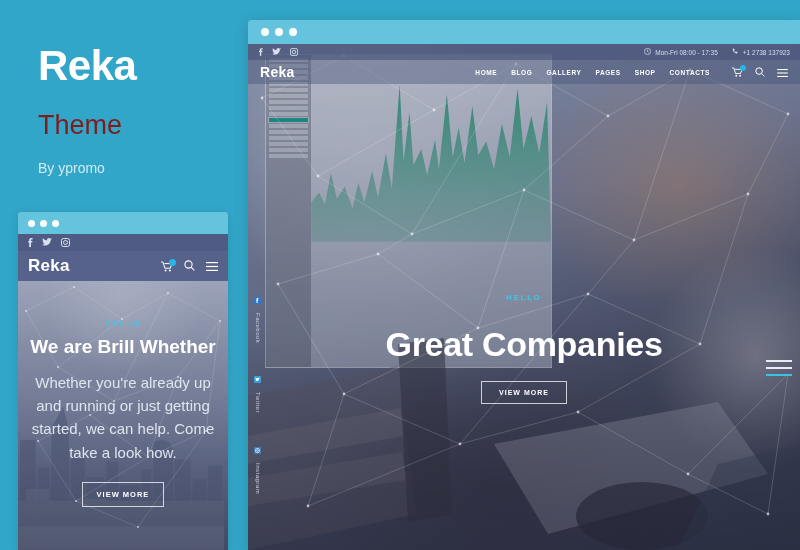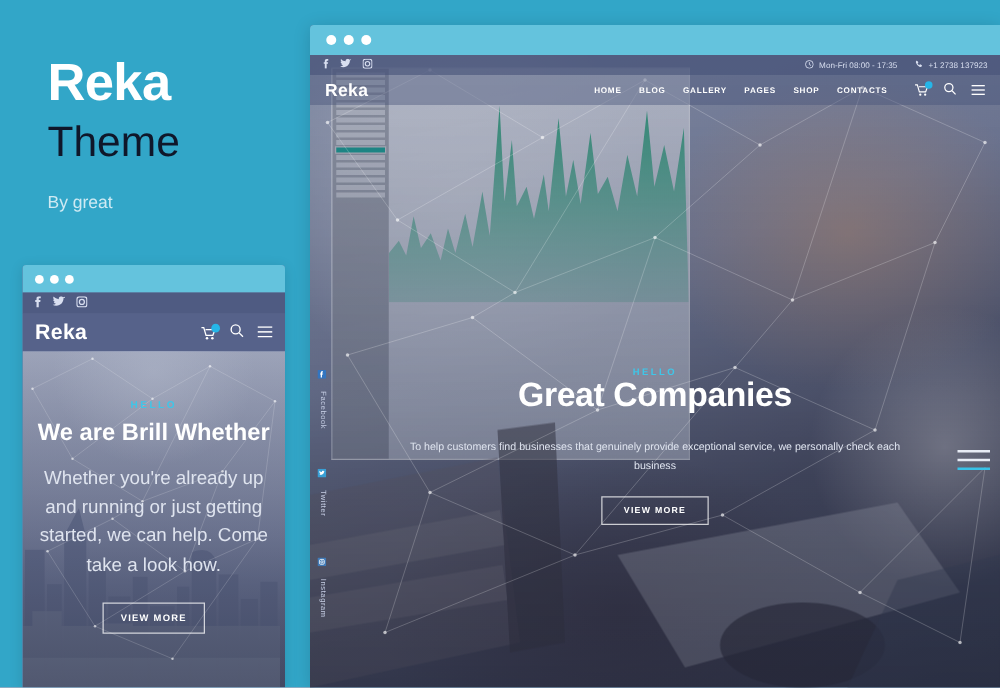--- a/index.html
+++ b/index.html
@@ -22,25 +22,25 @@
     width: 200px;
   }
   #brand .title {
     font-size: 42px;
     font-weight: 700;
     color: #ffffff;
     line-height: 1.05;
     letter-spacing: -0.5px;
   }
   #brand .subtitle {
-    font-size: 34px;
+    font-size: 27px;
     font-weight: 300;
-    color: #0f172a;
+    color: #7f1d1d;
     line-height: 1.3;
-    margin-top: 4px;
+    margin-top: 20px;
   }
   #brand .byline {
     font-size: 14px;
     font-weight: 400;
     color: #cfeaf3;
     margin-top: 17px;
   }
 
   
   .chrome-bar {
@@ -277,38 +277,38 @@
   #desktop .topbar .contact { gap: 14px; }
   #desktop .tb-item { gap: 4px; }
   #desktop .navband { height: 24px; padding: 0 12px; background: rgba(70,82,120,0.42); }
   #desktop .logo { font-size: 14px; }
   #desktop .navlinks { gap: 14px; }
   #desktop .navlink { font-size: 6.5px; letter-spacing: 0.6px; }
   #desktop .navicons { gap: 12px; margin-left: 22px; }
   #desktop .hero { height: 466px; }
   #desktop .hero-content { padding: 249px 70px 0; }
   #desktop .hero-eyebrow { font-size: 7.5px; }
-  #desktop .hero-title { font-size: 27px; margin-top: 0; letter-spacing: -0.3px; }
+  #desktop .hero-title { font-size: 34px; margin-top: 24px; letter-spacing: -0.3px; }
   #desktop .hero-sub { font-size: 17px; margin-top: 6px; }
   #desktop .hero-text { font-size: 8.5px; line-height: 1.75; margin-top: 18px; }
   #desktop .btn-outline { font-size: 7px; padding: 7px 17px; margin-top: 18px; }
   #desktop .rail { left: 6px; top: 246px; gap: 26px; }
   #desktop .rail-label { font-size: 6px; margin-top: 5px; }
   #desktop .sidetab { right: 8px; top: 316px; gap: 5px; }
   #desktop .sidetab .bar { width: 26px; height: 2px; }
 </style>
 </head>
 <body>
 
 <div id="stage">
 
   <div id="brand">
     <div class="title">Reka</div>
     <div class="subtitle">Theme</div>
-    <div class="byline">By great</div>
+    <div class="byline">By ypromo</div>
   </div>
 
   <div id="mobile">
 
     <div class="chrome-bar">
       <span class="chrome-dot"></span>
       <span class="chrome-dot"></span>
       <span class="chrome-dot"></span>
     </div>
 
@@ -645,19 +645,18 @@
 
       <div class="sidetab">
         <span class="bar"></span>
         <span class="bar"></span>
         <span class="bar accent"></span>
       </div>
 
       <div class="hero-content">
         <div class="hero-eyebrow">HELLO</div>
         <div class="hero-title">Great Companies</div>
-        <div class="hero-text">To help customers find businesses that genuinely provide exceptional service, we personally check each business</div>
         <div class="btn-outline">VIEW MORE</div>
       </div>
     </div>
   </div>
 
 </div>
 
 </body></html>

